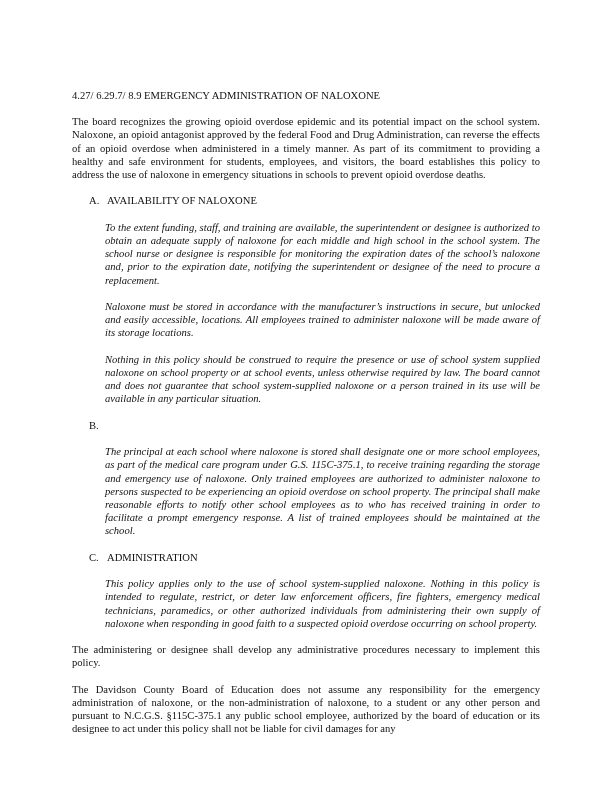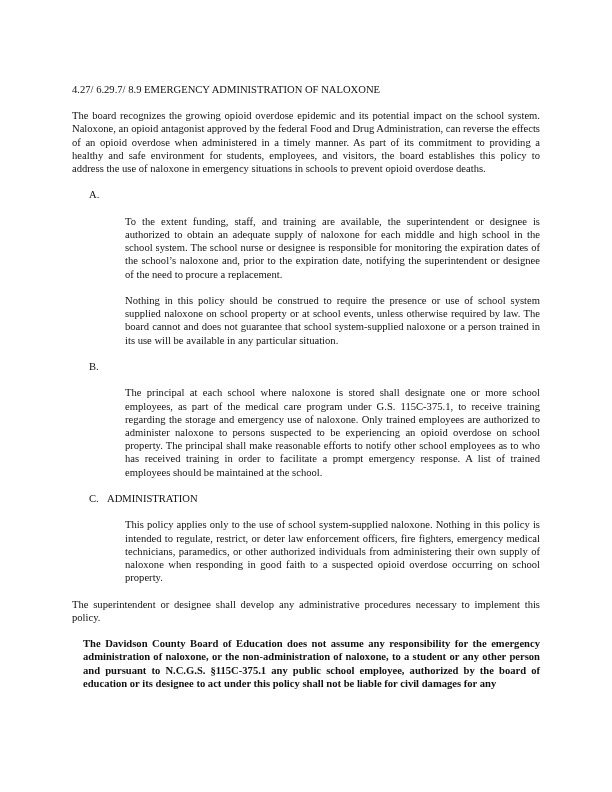--- a/index.html
+++ b/index.html
@@ -1,42 +1,44 @@
 <!DOCTYPE html>
 <html><head>
 <meta charset="utf-8">
 <style>
   html, body { margin:0; padding:0; background:#ffffff; }
   body { width:612px; height:792px; position:relative; overflow:hidden; }
   .page {
-    position:absolute; left:72px; top:83px; width:468px;
+    position:absolute; left:72px; top:89px; width:468px;
     font-family: "Liberation Serif", "DejaVu Serif", serif;
     font-size:10.6px; line-height:13.2px; color:#111111;
   }
   .title { margin:0 0 13px 0; }
   p { margin:0 0 13.2px 0; text-align:justify; }
   .section { margin-left:17px; }
   .section-head { display:flex; margin:0 0 13.2px 0; }
   .section-letter { width:18px; flex:none; }
-  .section-body { margin-left:36px; }
-  .bold { font-weight:bold;margin-left:11px; }
+  .section-body { margin-left:16px;font-style:italic; }
+  .bold { font-weight:normal; }
 </style>
 </head>
 <body>
 
 <div class="page">
   <div class="title">4.27/ 6.29.7/ 8.9 EMERGENCY ADMINISTRATION OF NALOXONE</div>
   <p>The board recognizes the growing opioid overdose epidemic and its potential impact on the school system. Naloxone, an opioid antagonist approved by the federal Food and Drug Administration, can reverse the effects of an opioid overdose when administered in a timely manner.  As part of its commitment to providing a healthy and safe environment for students, employees, and visitors, the board establishes this policy to address the use of naloxone in emergency situations in schools to prevent opioid overdose deaths.</p>
 
   <div class="section">
     <div class="section-head">
       <span class="section-letter">A.</span>
+      <span>AVAILABILITY OF NALOXONE</span>
     </div>
     <div class="section-body">
       <p>To the extent funding, staff, and training are available, the superintendent or designee is authorized to obtain an adequate supply of naloxone for each middle and high school in the school system. The school nurse or designee is responsible for monitoring the expiration dates of the school’s naloxone and, prior to the expiration date, notifying the superintendent or designee of the need to procure a replacement.</p>
+      <p>Naloxone must be stored in accordance with the manufacturer’s instructions in secure, but unlocked and easily accessible, locations.  All employees trained to administer naloxone will be made aware of its storage locations.</p>
       <p>Nothing in this policy should be construed to require the presence or use of school system supplied naloxone on school property or at school events, unless otherwise required by law. The board cannot and does not guarantee that school system-supplied naloxone or a person trained in its use will be available in any particular situation.</p>
     </div>
   </div>
 
   <div class="section">
     <div class="section-head">
       <span class="section-letter">B.</span>
     </div>
     <div class="section-body">
       <p>The principal at each school where naloxone is stored shall designate one or more school employees, as part of the medical care program under G.S. 115C-375.1, to receive training regarding the storage and emergency use of naloxone.  Only trained employees are authorized to administer naloxone to persons suspected to be experiencing an opioid overdose on school property. The principal shall make reasonable efforts to notify other school employees as to who has received training in order to facilitate a prompt emergency response.  A list of trained employees should be maintained at the school.</p>
@@ -46,15 +48,15 @@
   <div class="section">
     <div class="section-head">
       <span class="section-letter">C.</span>
       <span>ADMINISTRATION</span>
     </div>
     <div class="section-body">
       <p>This policy applies only to the use of school system-supplied naloxone.  Nothing in this policy is intended to regulate, restrict, or deter law enforcement officers, fire fighters, emergency medical technicians, paramedics, or other authorized individuals from administering their own supply of naloxone when responding in good faith to a suspected opioid overdose occurring on school property.</p>
     </div>
   </div>
 
-  <p>The superintendent or designee shall develop any administrative procedures necessary to implement this policy.</p>
+  <p>The administering or designee shall develop any administrative procedures necessary to implement this policy.</p>
   <p class="bold">The Davidson County Board of Education does not assume any responsibility for the emergency administration of naloxone, or the non-administration of naloxone, to a student or any other person and pursuant to N.C.G.S. §115C-375.1 any public school employee, authorized by the board of education or its designee to act under this policy shall not be liable for civil damages for any</p>
 </div>
 
 </body></html>

